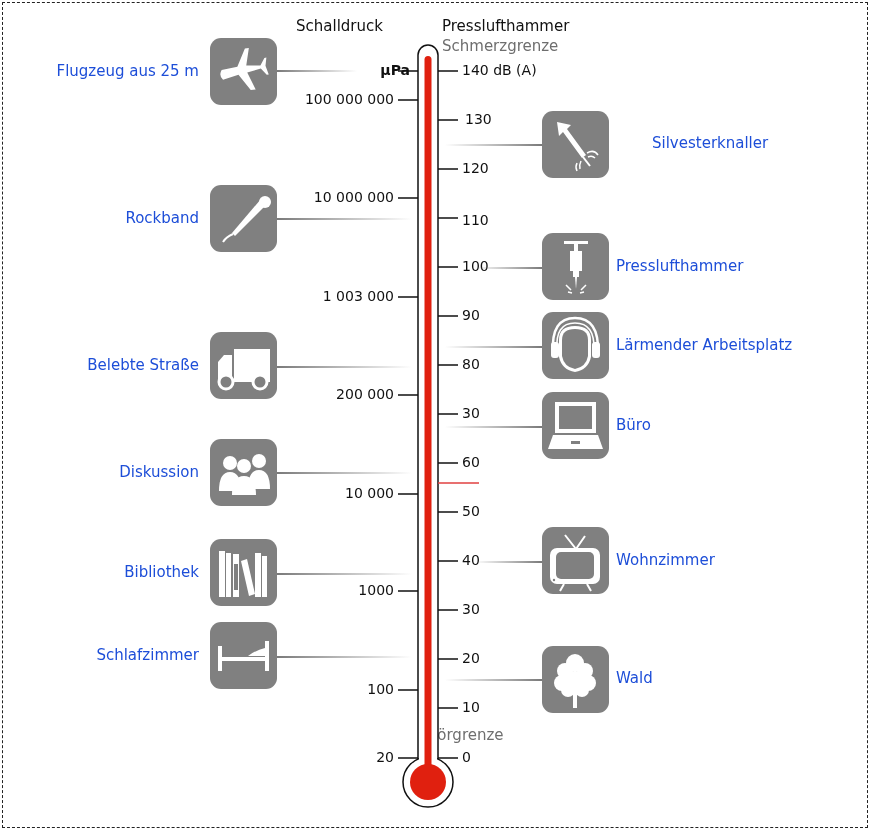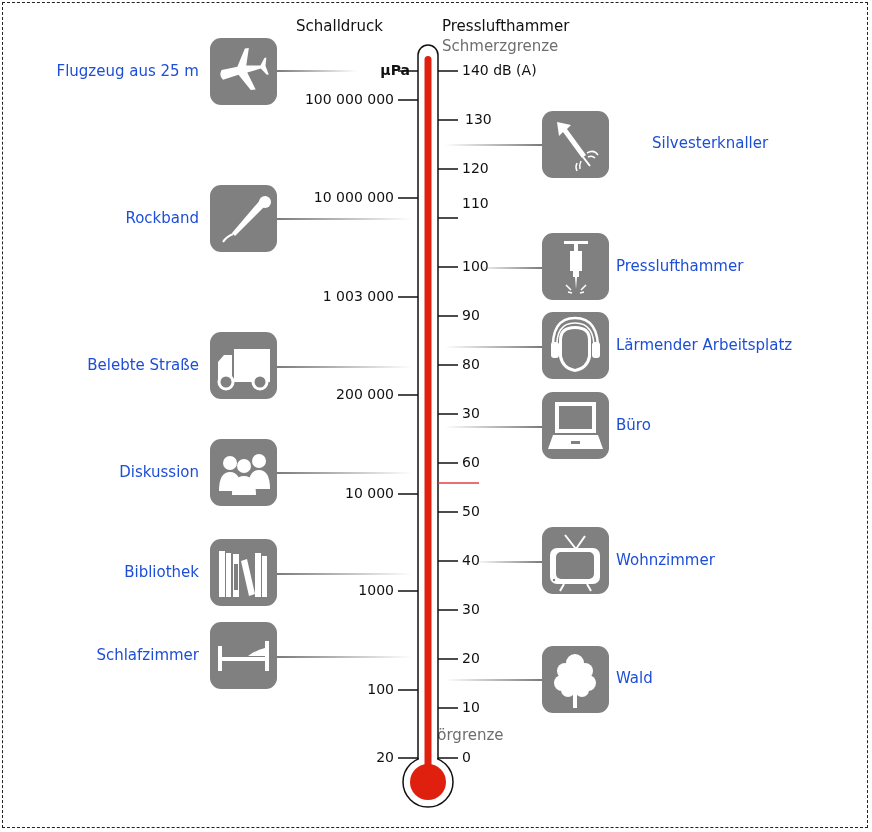--- a/index.html
+++ b/index.html
@@ -72,21 +72,21 @@
 <div class="abs lbl-left" style="left:264px; top:288px;">1 003 000</div>
 <div class="abs lbl-left" style="left:264px; top:386px;">200 000</div>
 <div class="abs lbl-left" style="left:264px; top:485px;">10 000</div>
 <div class="abs lbl-left" style="left:264px; top:582px;">1000</div>
 <div class="abs lbl-left" style="left:264px; top:681px;">100</div>
 <div class="abs lbl-left" style="left:264px; top:749px;">20</div>
 
 <div class="abs lbl-right" style="left:462px; top:62px;">140 dB (A)</div>
 <div class="abs lbl-right" style="left:434px; top:111px;margin-left:31px;">130</div>
 <div class="abs lbl-right" style="left:462px; top:160px;">120</div>
-<div class="abs lbl-right" style="left:462px; top:195px;text-align:center;">110</div>
+<div class="abs lbl-right" style="left:462px; top:212px;text-align:center;">110</div>
 <div class="abs lbl-right" style="left:462px; top:258px;">100</div>
 <div class="abs lbl-right" style="left:462px; top:307px;">90</div>
 <div class="abs lbl-right" style="left:462px; top:356px;">80</div>
 <div class="abs lbl-right" style="left:462px; top:405px;">30</div>
 <div class="abs lbl-right" style="left:462px; top:454px;">60</div>
 <div class="abs lbl-right" style="left:462px; top:503px;">50</div>
 <div class="abs lbl-right" style="left:462px; top:552px;">40</div>
 <div class="abs lbl-right" style="left:462px; top:601px;">30</div>
 <div class="abs lbl-right" style="left:462px; top:650px;">20</div>
 <div class="abs lbl-right" style="left:462px; top:699px;">10</div>

